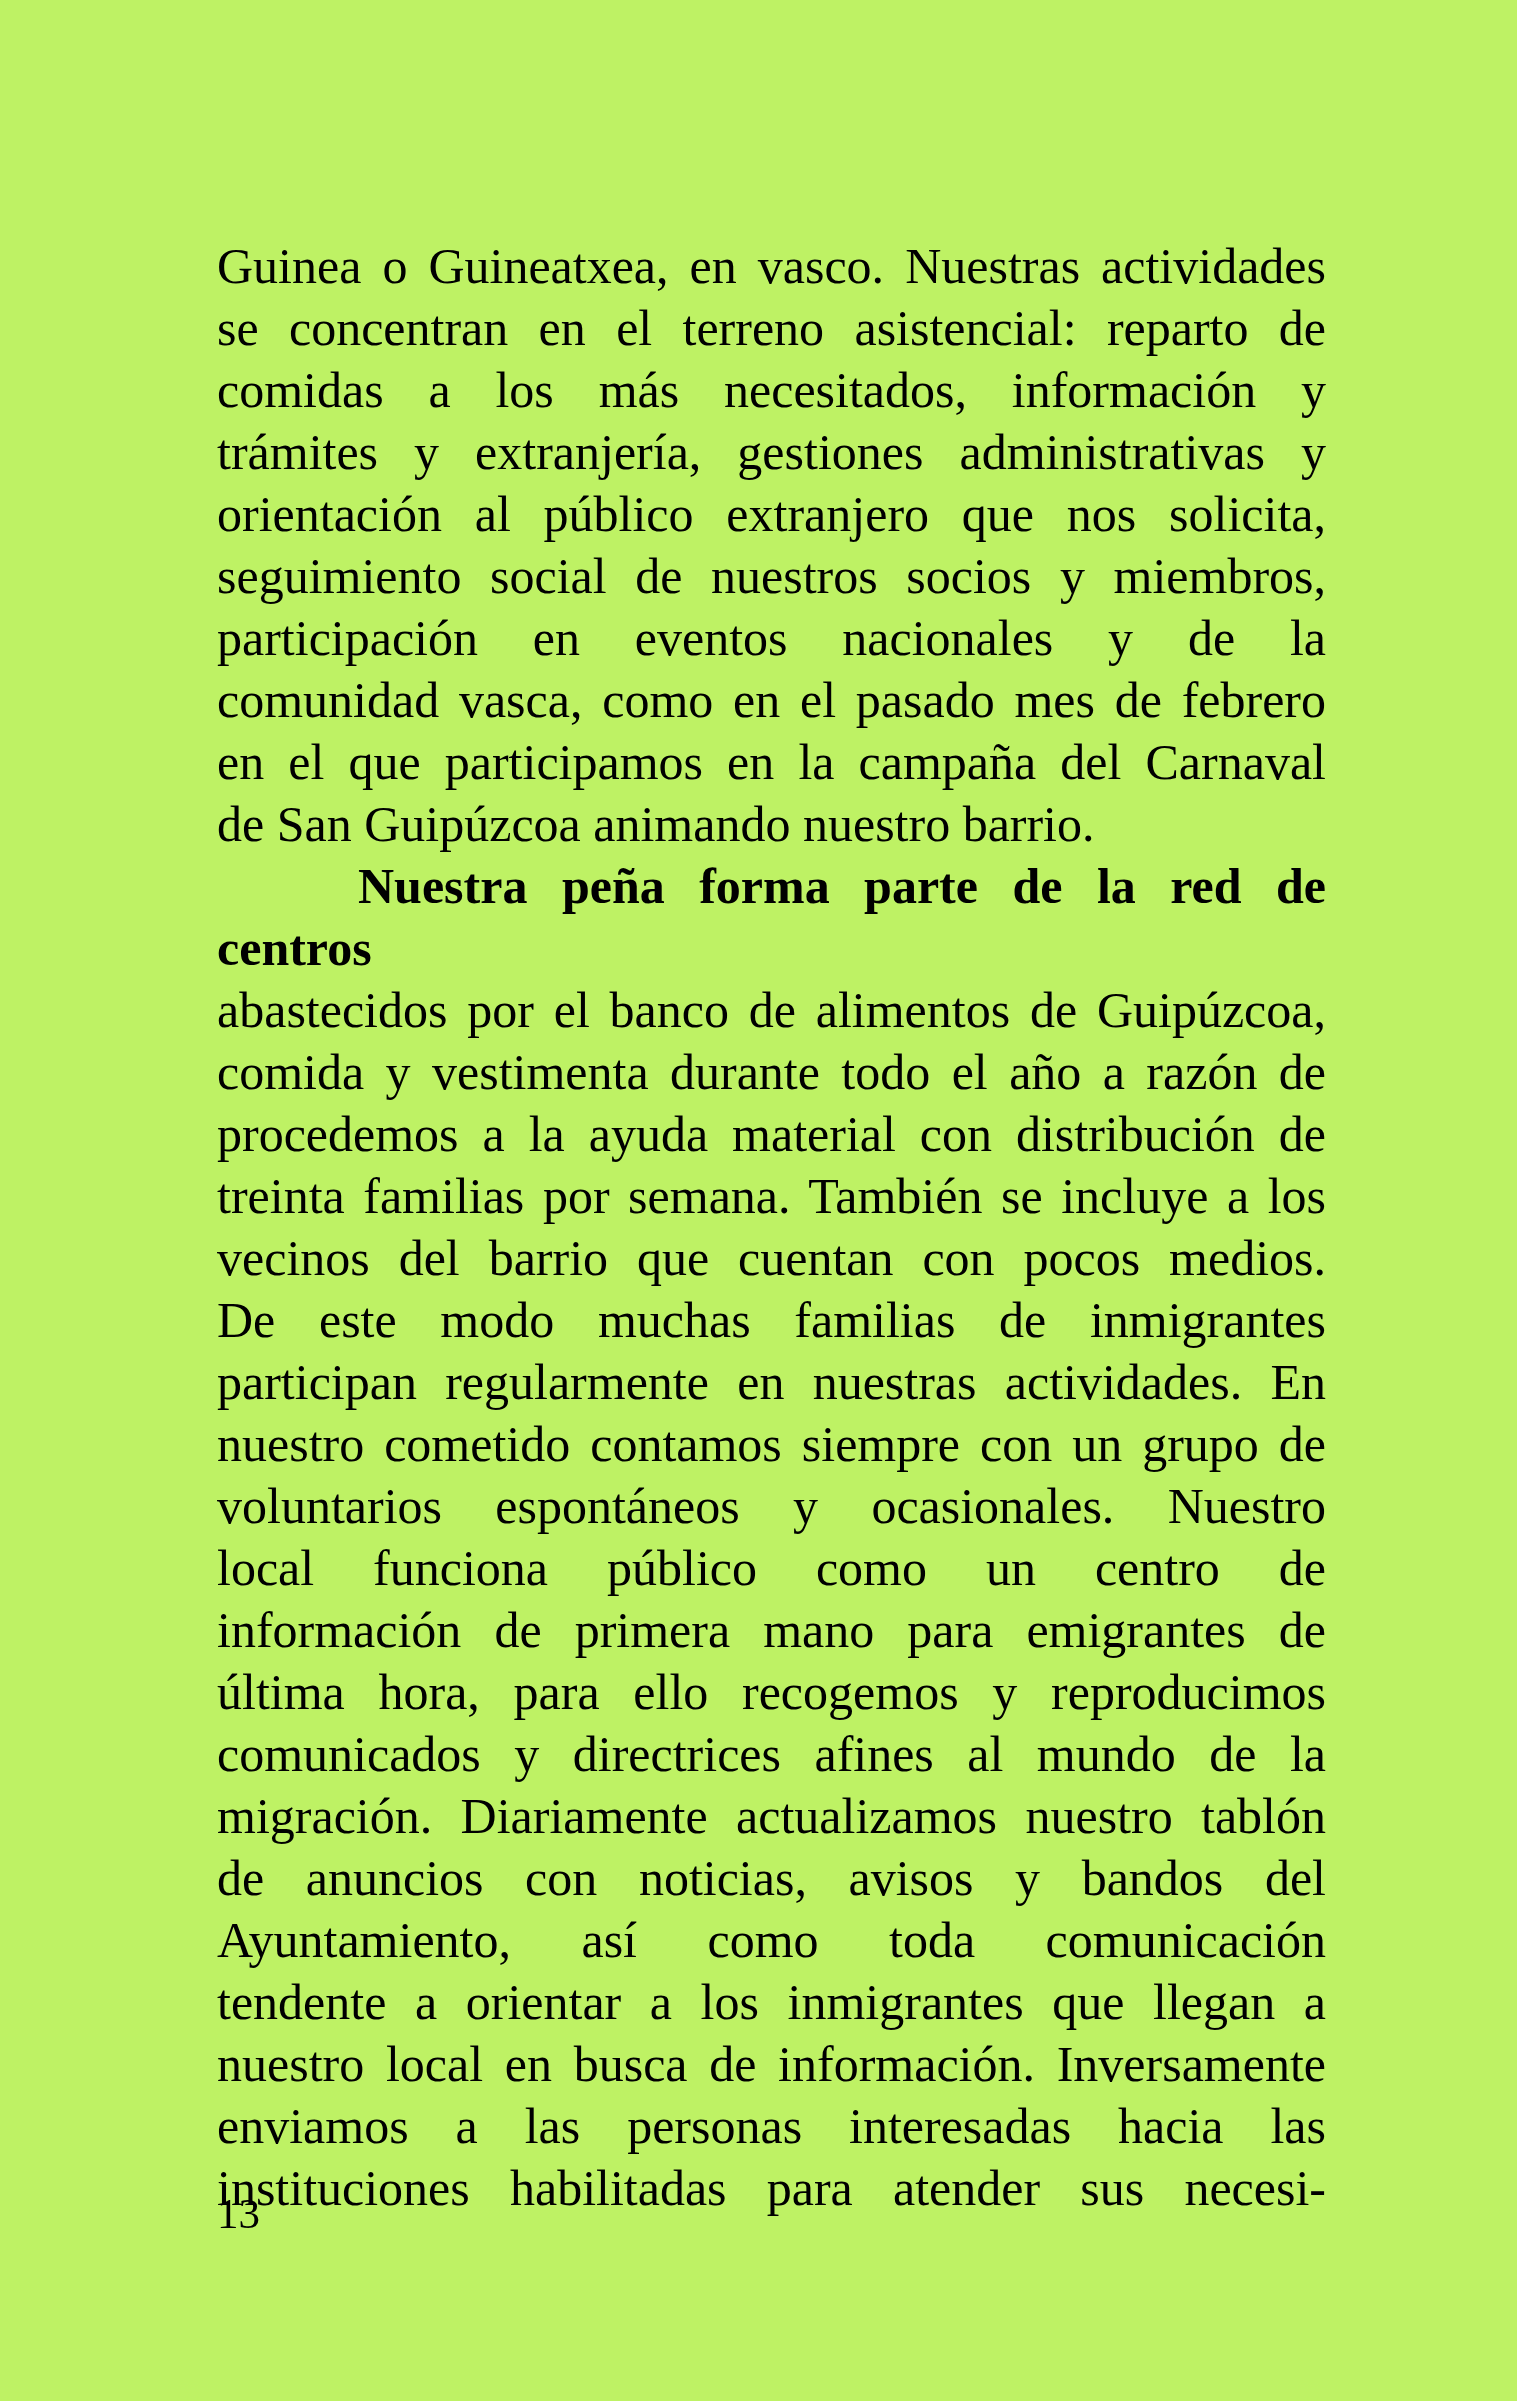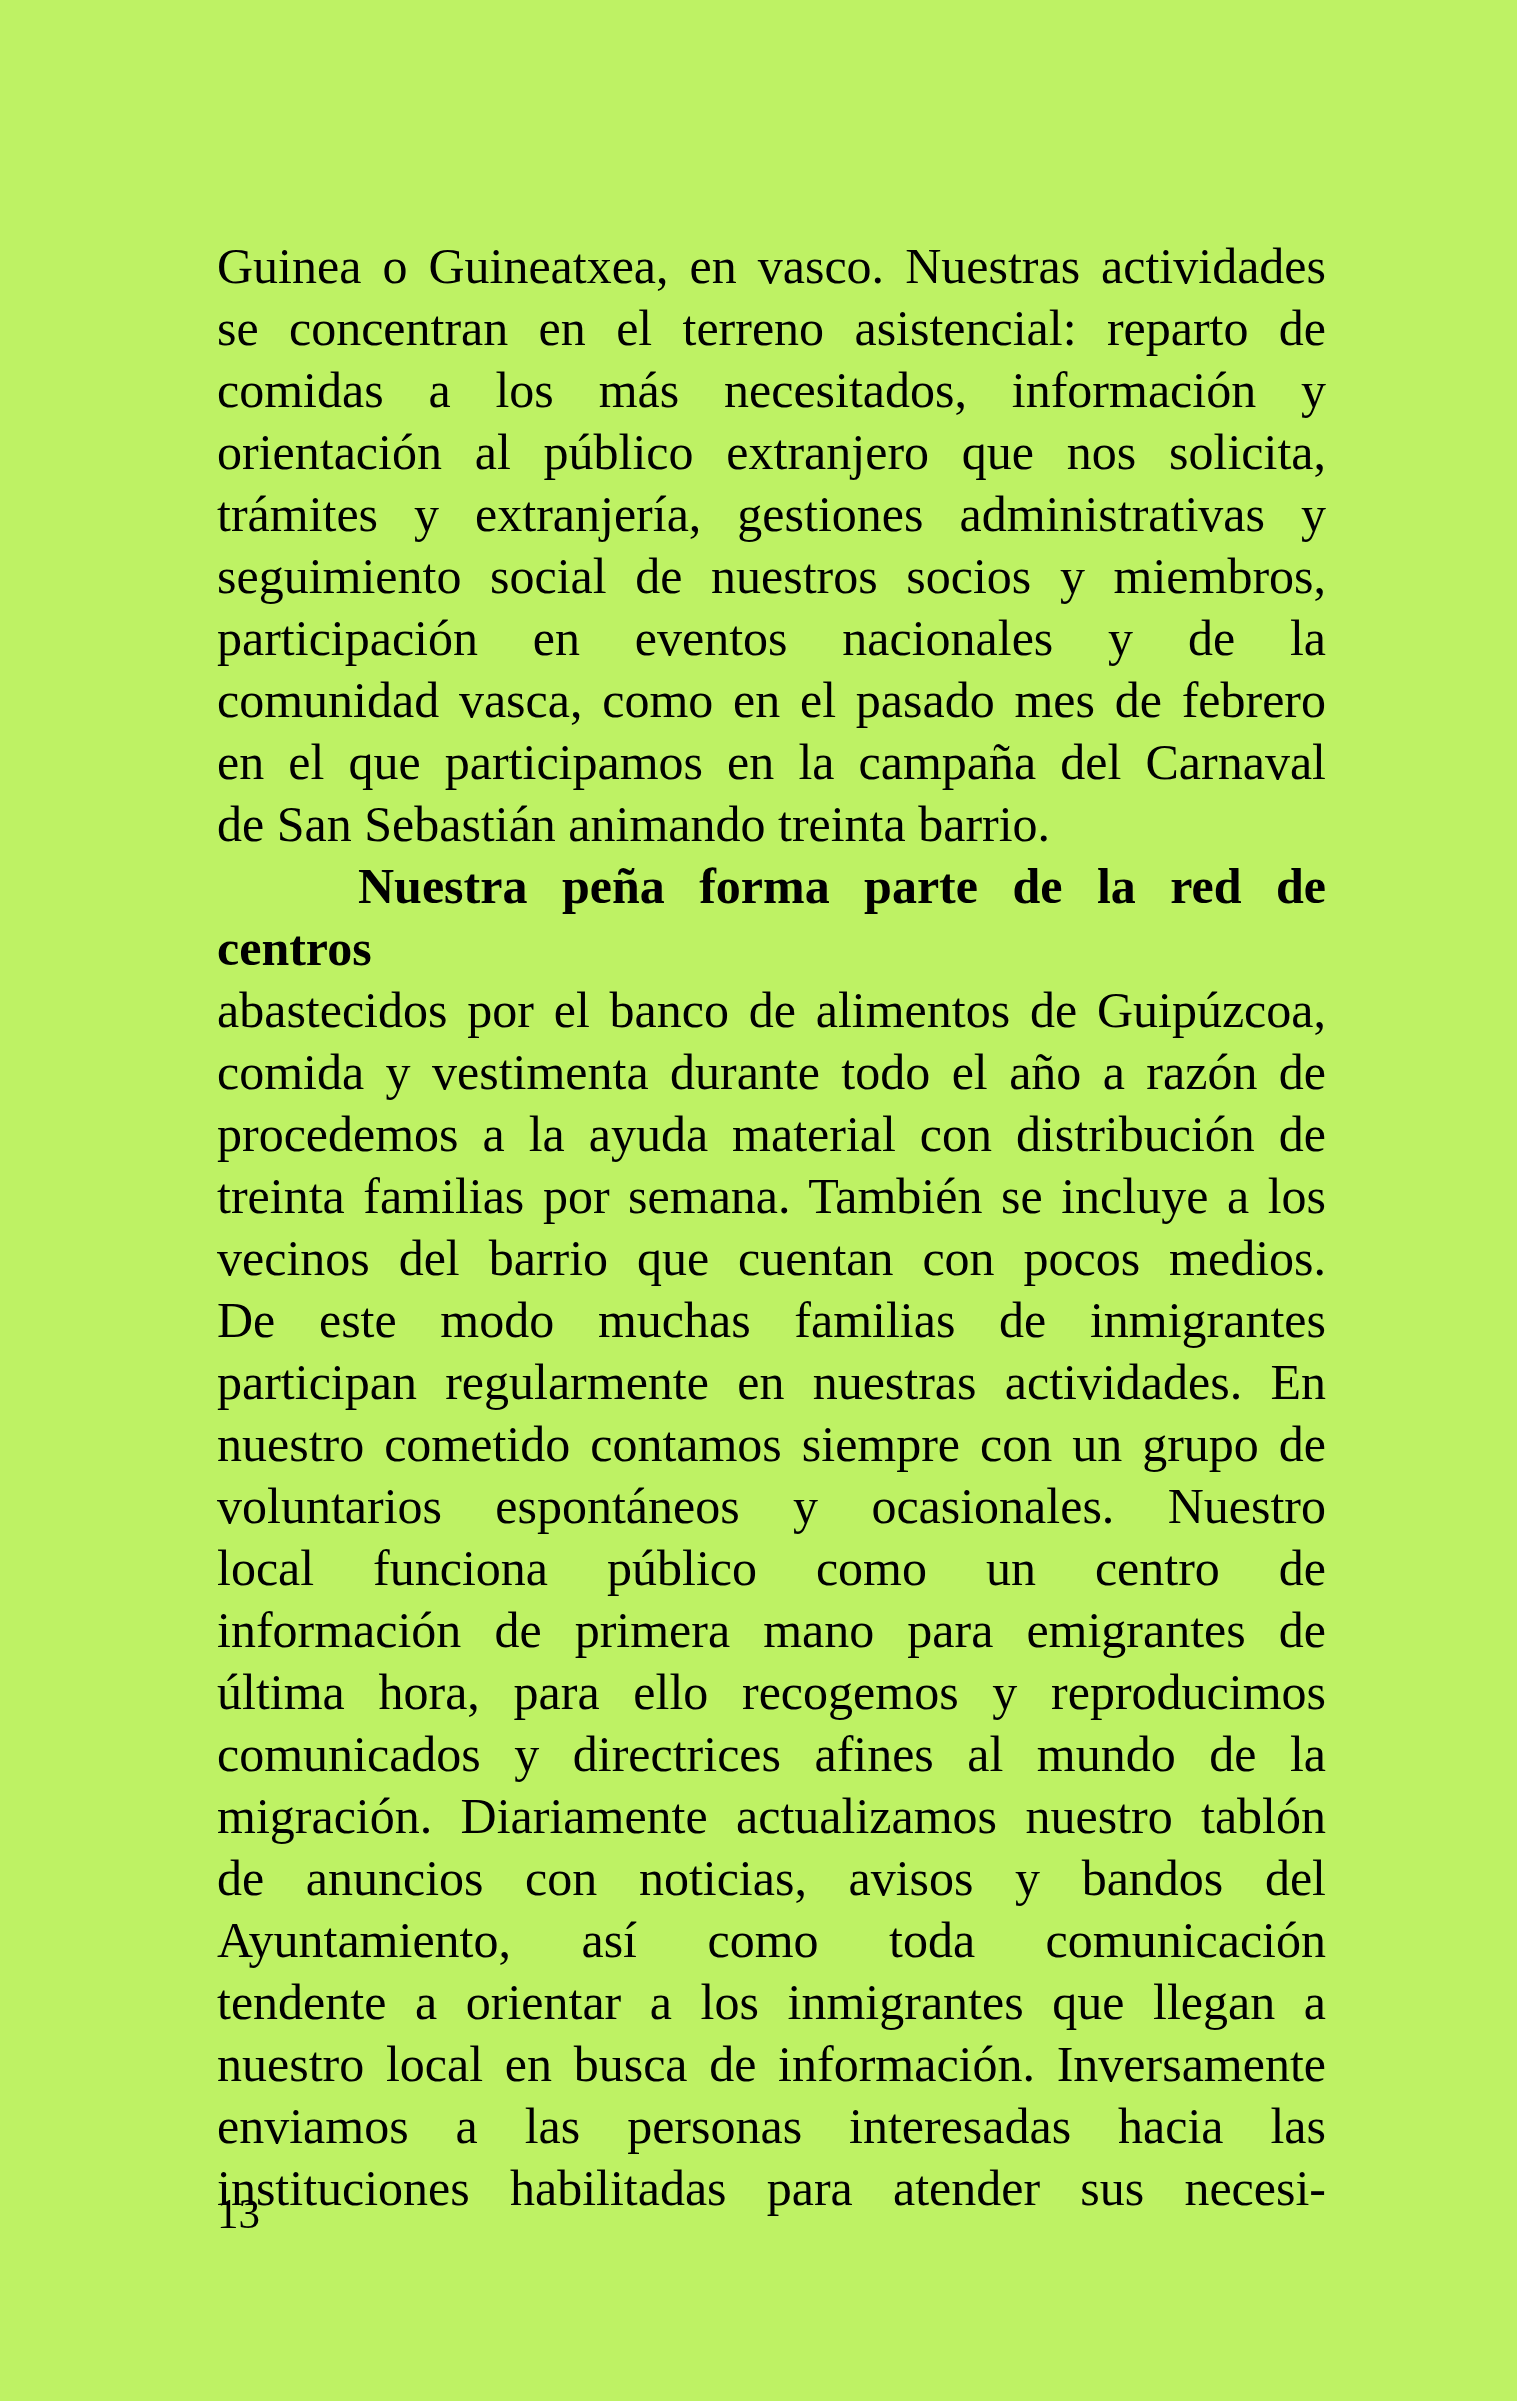--- a/index.html
+++ b/index.html
@@ -54,27 +54,27 @@
   }
 </style>
 </head>
 <body>
 
 <div class="page">
   <div class="text-block" id="text-block">
       <div class="line">Guinea o Guineatxea, en vasco. Nuestras actividades</div>
       <div class="line">se concentran en el terreno asistencial: reparto de</div>
       <div class="line">comidas a los más necesitados, información y</div>
+      <div class="line">trámites y extranjería, gestiones administrativas y</div>
       <div class="line">orientación al público extranjero que nos solicita,</div>
-      <div class="line">trámites y extranjería, gestiones administrativas y</div>
       <div class="line">seguimiento social de nuestros socios y miembros,</div>
       <div class="line">participación en eventos nacionales y de la</div>
       <div class="line">comunidad vasca, como en el pasado mes de febrero</div>
       <div class="line">en el que participamos en la campaña del Carnaval</div>
-      <div class="line flush-left">de San Sebastián animando treinta barrio.</div>
+      <div class="line flush-left">de San Guipúzcoa animando nuestro barrio.</div>
       <div class="line indent">Nuestra peña forma parte de la red de centros</div>
       <div class="line">abastecidos por el banco de alimentos de Guipúzcoa,</div>
       <div class="line">comida y vestimenta durante todo el año a razón de</div>
       <div class="line">procedemos a la ayuda material con distribución de</div>
       <div class="line">treinta familias por semana. También se incluye a los</div>
       <div class="line">vecinos del barrio que cuentan con pocos medios.</div>
       <div class="line">De este modo muchas familias de inmigrantes</div>
       <div class="line">participan regularmente en nuestras actividades. En</div>
       <div class="line">nuestro cometido contamos siempre con un grupo de</div>
       <div class="line">voluntarios espontáneos y ocasionales. Nuestro</div>

